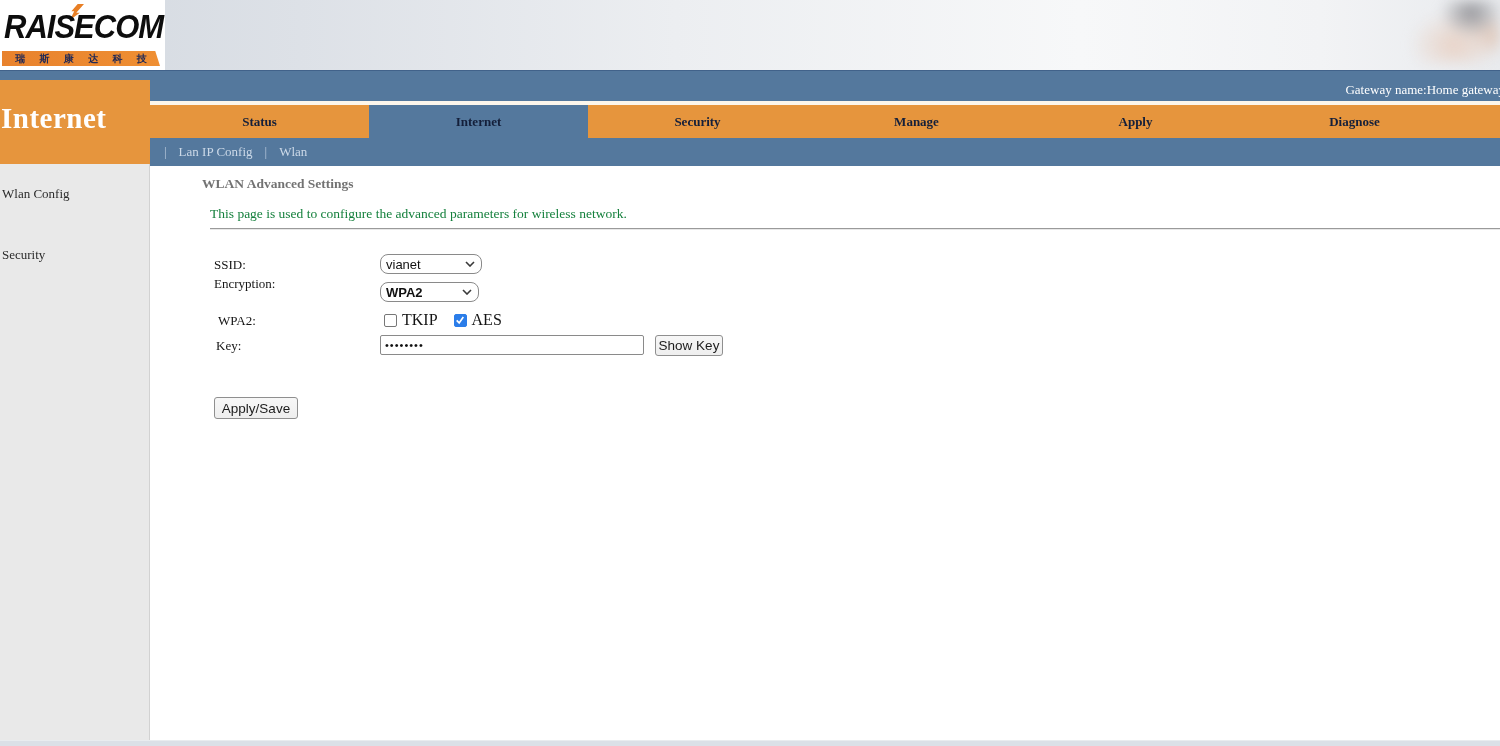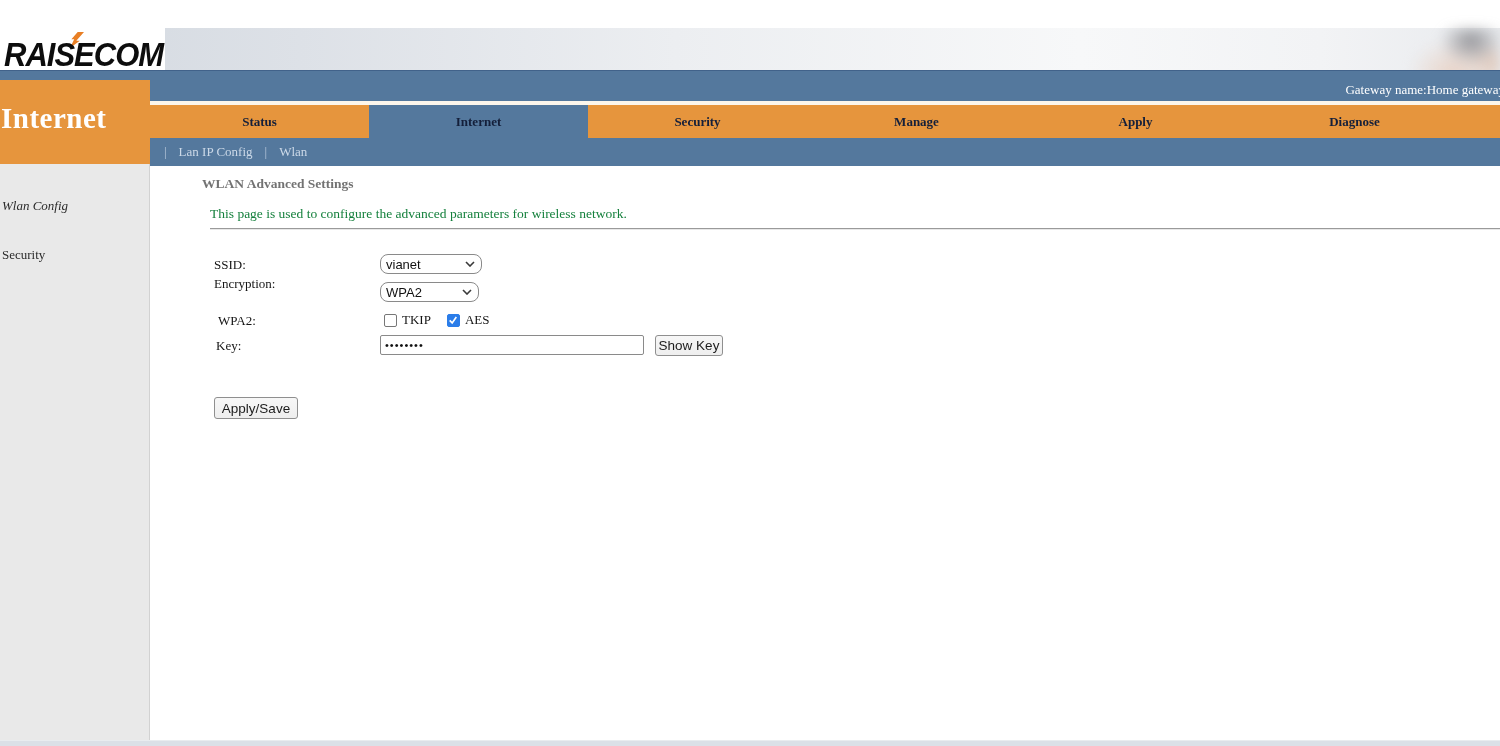--- a/index.html
+++ b/index.html
@@ -10,21 +10,20 @@
     height: 746px;
     overflow: hidden;
     font-family: "Liberation Serif", serif;
     background: #ffffff;
   }
 
   
   .banner {
     position: absolute; left: 0; top: 0; width: 1500px; height: 70px;
     background: linear-gradient(90deg, #d2d8df 0%, #dde1e7 20%, #eceef1 45%, #f7f8f9 72%, #f2f3f5 88%, #e9ebee 100%);
-    margin-top: 28px;
   }
   .photo-blur {
     position: absolute; right: 0; top: 0; width: 115px; height: 64px;
     background:
       radial-gradient(ellipse 45px 35px at 75% 20%, rgba(120,120,125,0.75), rgba(120,120,125,0) 70%),
       radial-gradient(ellipse 60px 45px at 60% 70%, rgba(232,209,196,0.95), rgba(232,209,196,0) 75%),
       radial-gradient(ellipse 40px 30px at 95% 55%, rgba(222,196,180,0.9), rgba(222,196,180,0) 75%);
     filter: blur(6px);
   }
   .logo-box {
@@ -71,21 +70,21 @@
   }
   .side-title {
     position: absolute; left: 1px; top: 22px;
     color: #ffffff; font-weight: bold; font-size: 29px; letter-spacing: 0.5px;
   }
   .sidebar {
     position: absolute; left: 0; top: 164px; width: 150px; height: 576px;
     background: #e9e9e9; border-right: 1px solid #d2d2d2;
   }
   .side-item { position: absolute; left: 2px; font-size: 13px; color: #2b2b2b; cursor: pointer; }
-  .side-item-0 { top: 34px; font-style: italic; }
+  .side-item-0 { top: 22px; }
   .side-item-1 { top: 83px; }
 
   
   .tab-line {
     position: absolute; left: 150px; top: 101px; width: 1350px; height: 4px;
     background: #fcf6ec;
   }
   .tabstrip {
     position: absolute; left: 150px; top: 105px; width: 1350px; height: 45px;
     background: #e6953d; display: flex;
@@ -127,27 +126,27 @@
   .lbl-key { left: 216px; top: 338px; }
 
   .fake-select {
     position: absolute; height: 20px;
     background: #ffffff; border: 1px solid #8a8a8a; border-radius: 8px;
     display: flex; align-items: center; justify-content: space-between;
     padding: 0 6px 0 5px; cursor: pointer;
     font-family: "Liberation Sans", sans-serif; font-size: 13px; color: #111;
   }
   .sel-ssid { left: 380px; top: 254px; width: 102px; }
-  .sel-encryption { left: 380px; top: 282px; width: 99px; }
+  .sel-encryption { left: 380px; top: 282px; width: 99px; font-weight: bold; }
   .fake-select svg { flex: 0 0 auto; margin-left: 6px; }
 
   .checkbox-row {
     position: absolute; left: 384px; top: 311px; height: 18px;
     display: flex; align-items: center; gap: 5px;
-    font-size: 13px; color: #141414;
+    font-size: 16px; color: #141414;
   }
   .checkbox {
     width: 13px; height: 13px; border-radius: 2px; cursor: pointer;
     display: inline-flex; align-items: center; justify-content: center;
   }
   .checkbox.unchecked { background: #ffffff; border: 1px solid #777777; }
   .checkbox.checked { background: #2b7de9; border: 1px solid #2b7de9; }
   .cb-gap { width: 6px; }
 
   .key-input {

